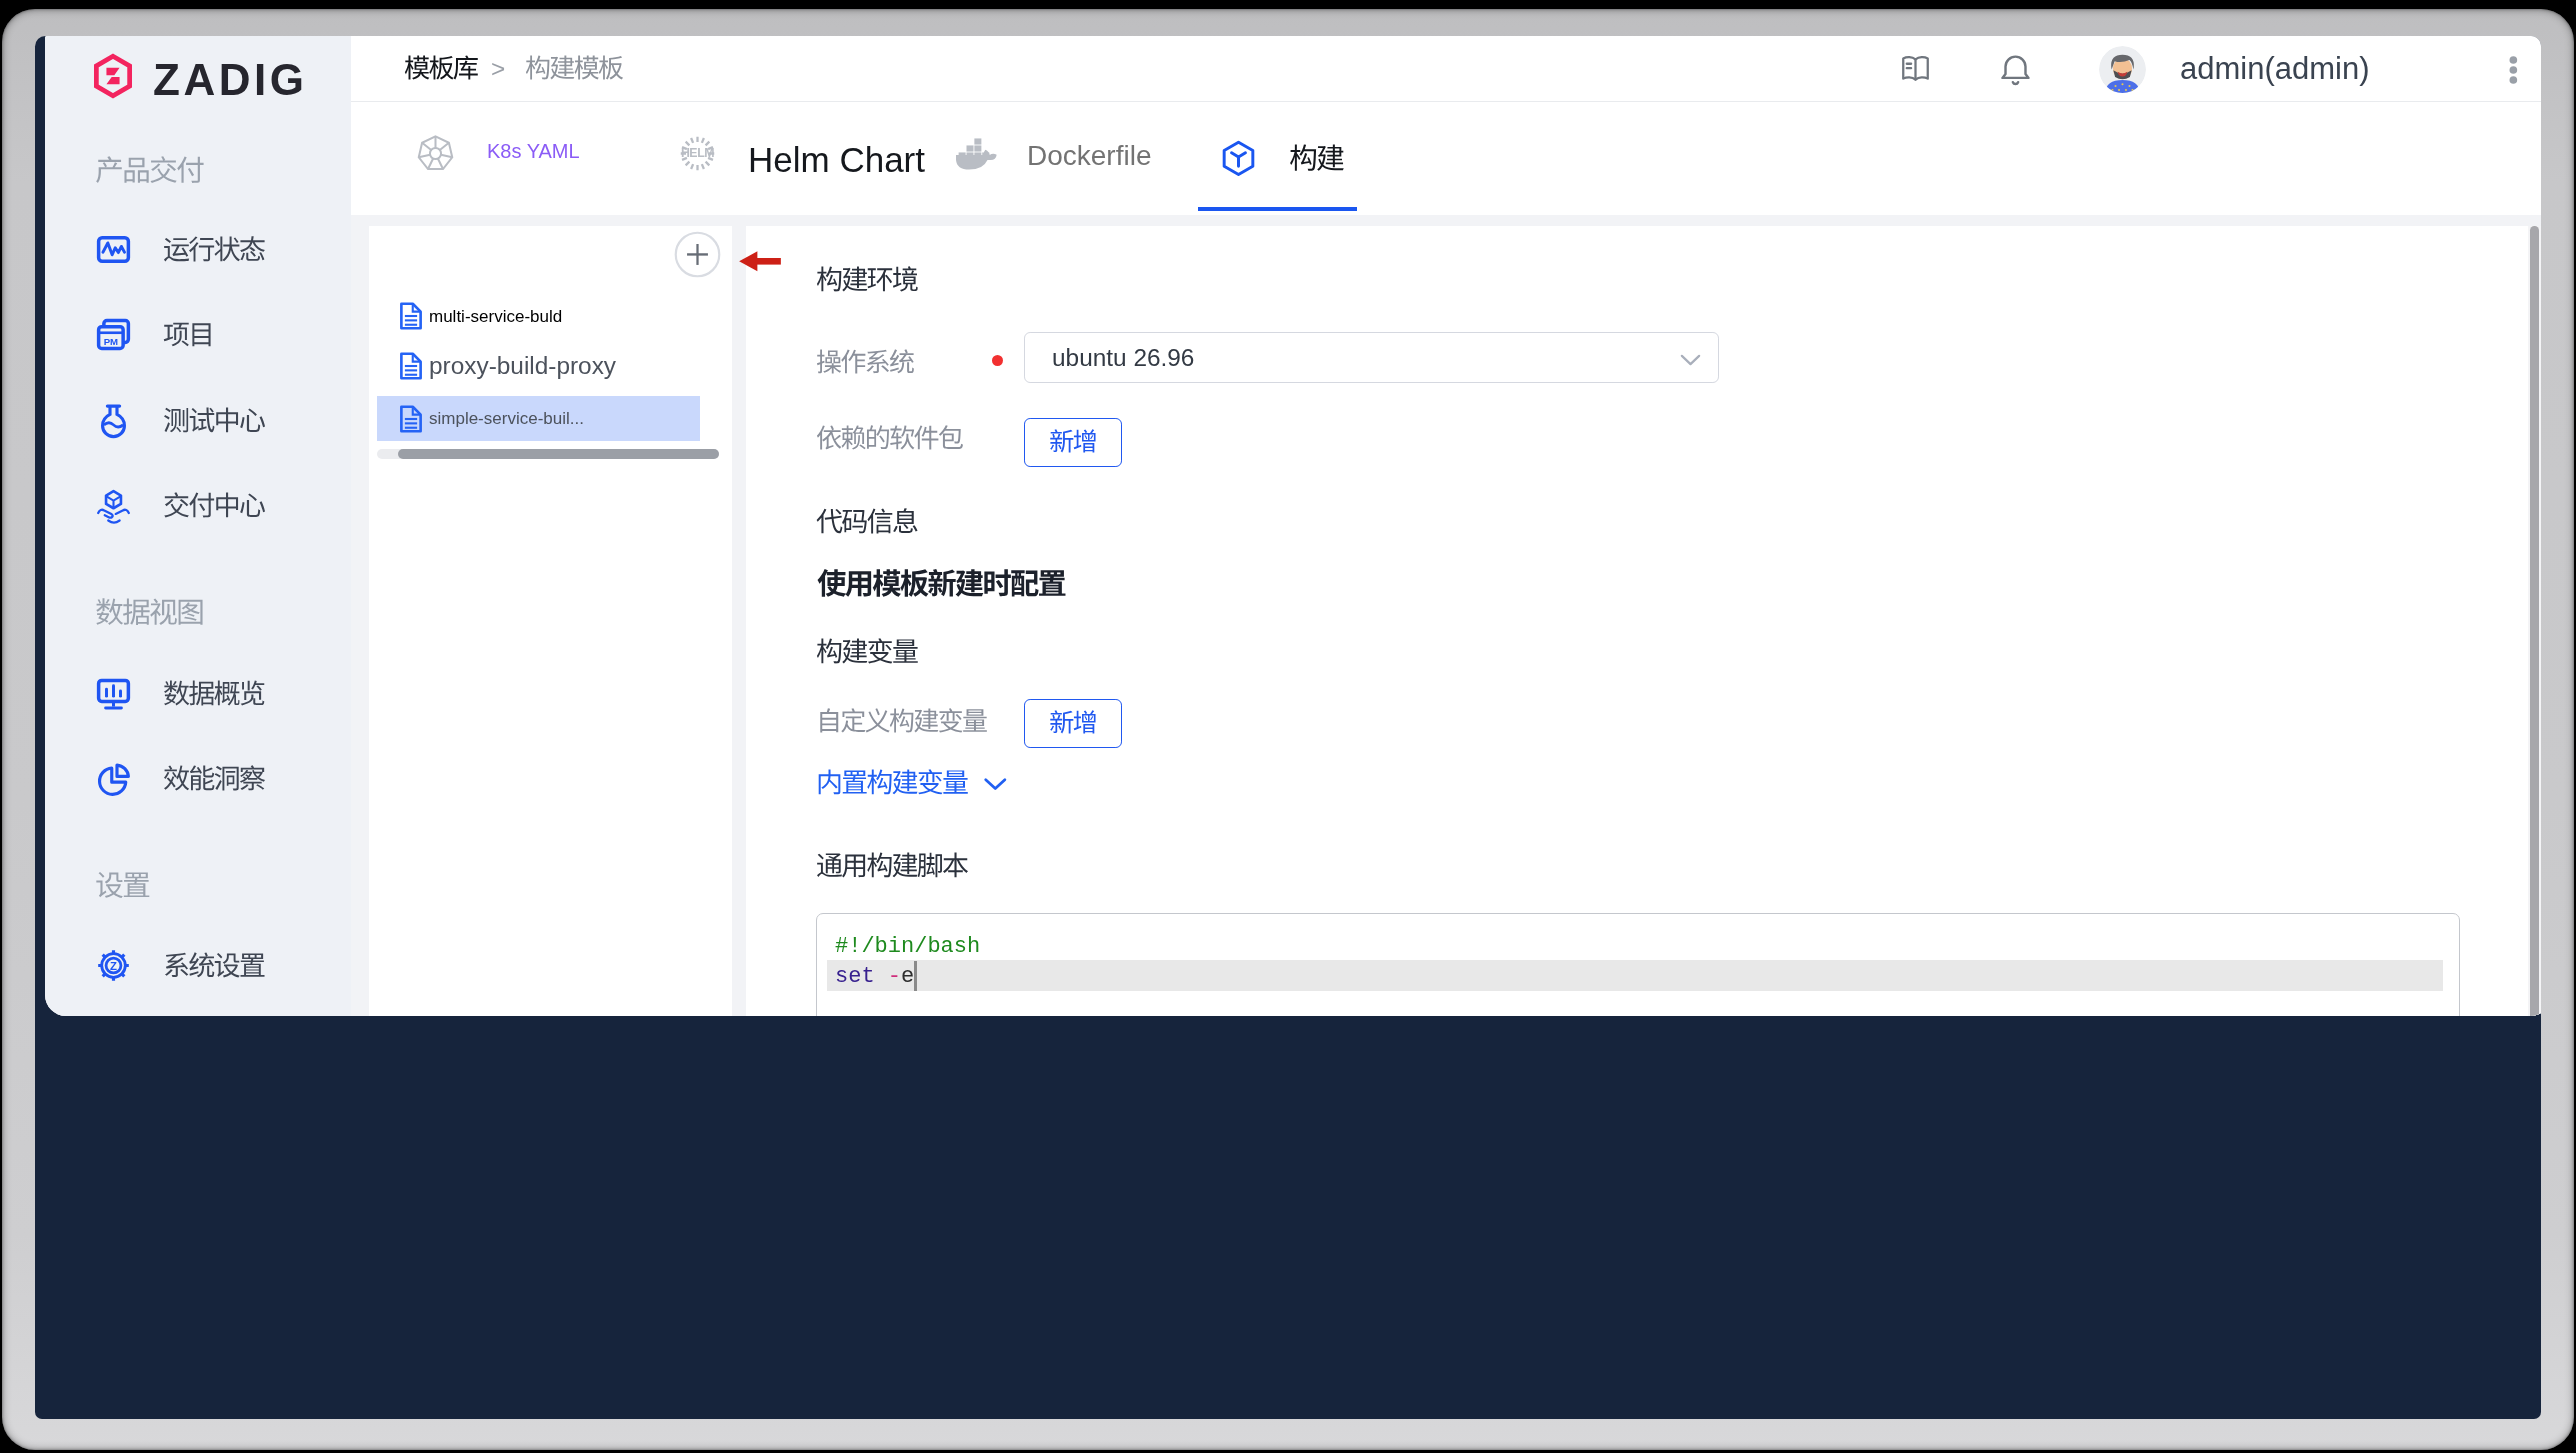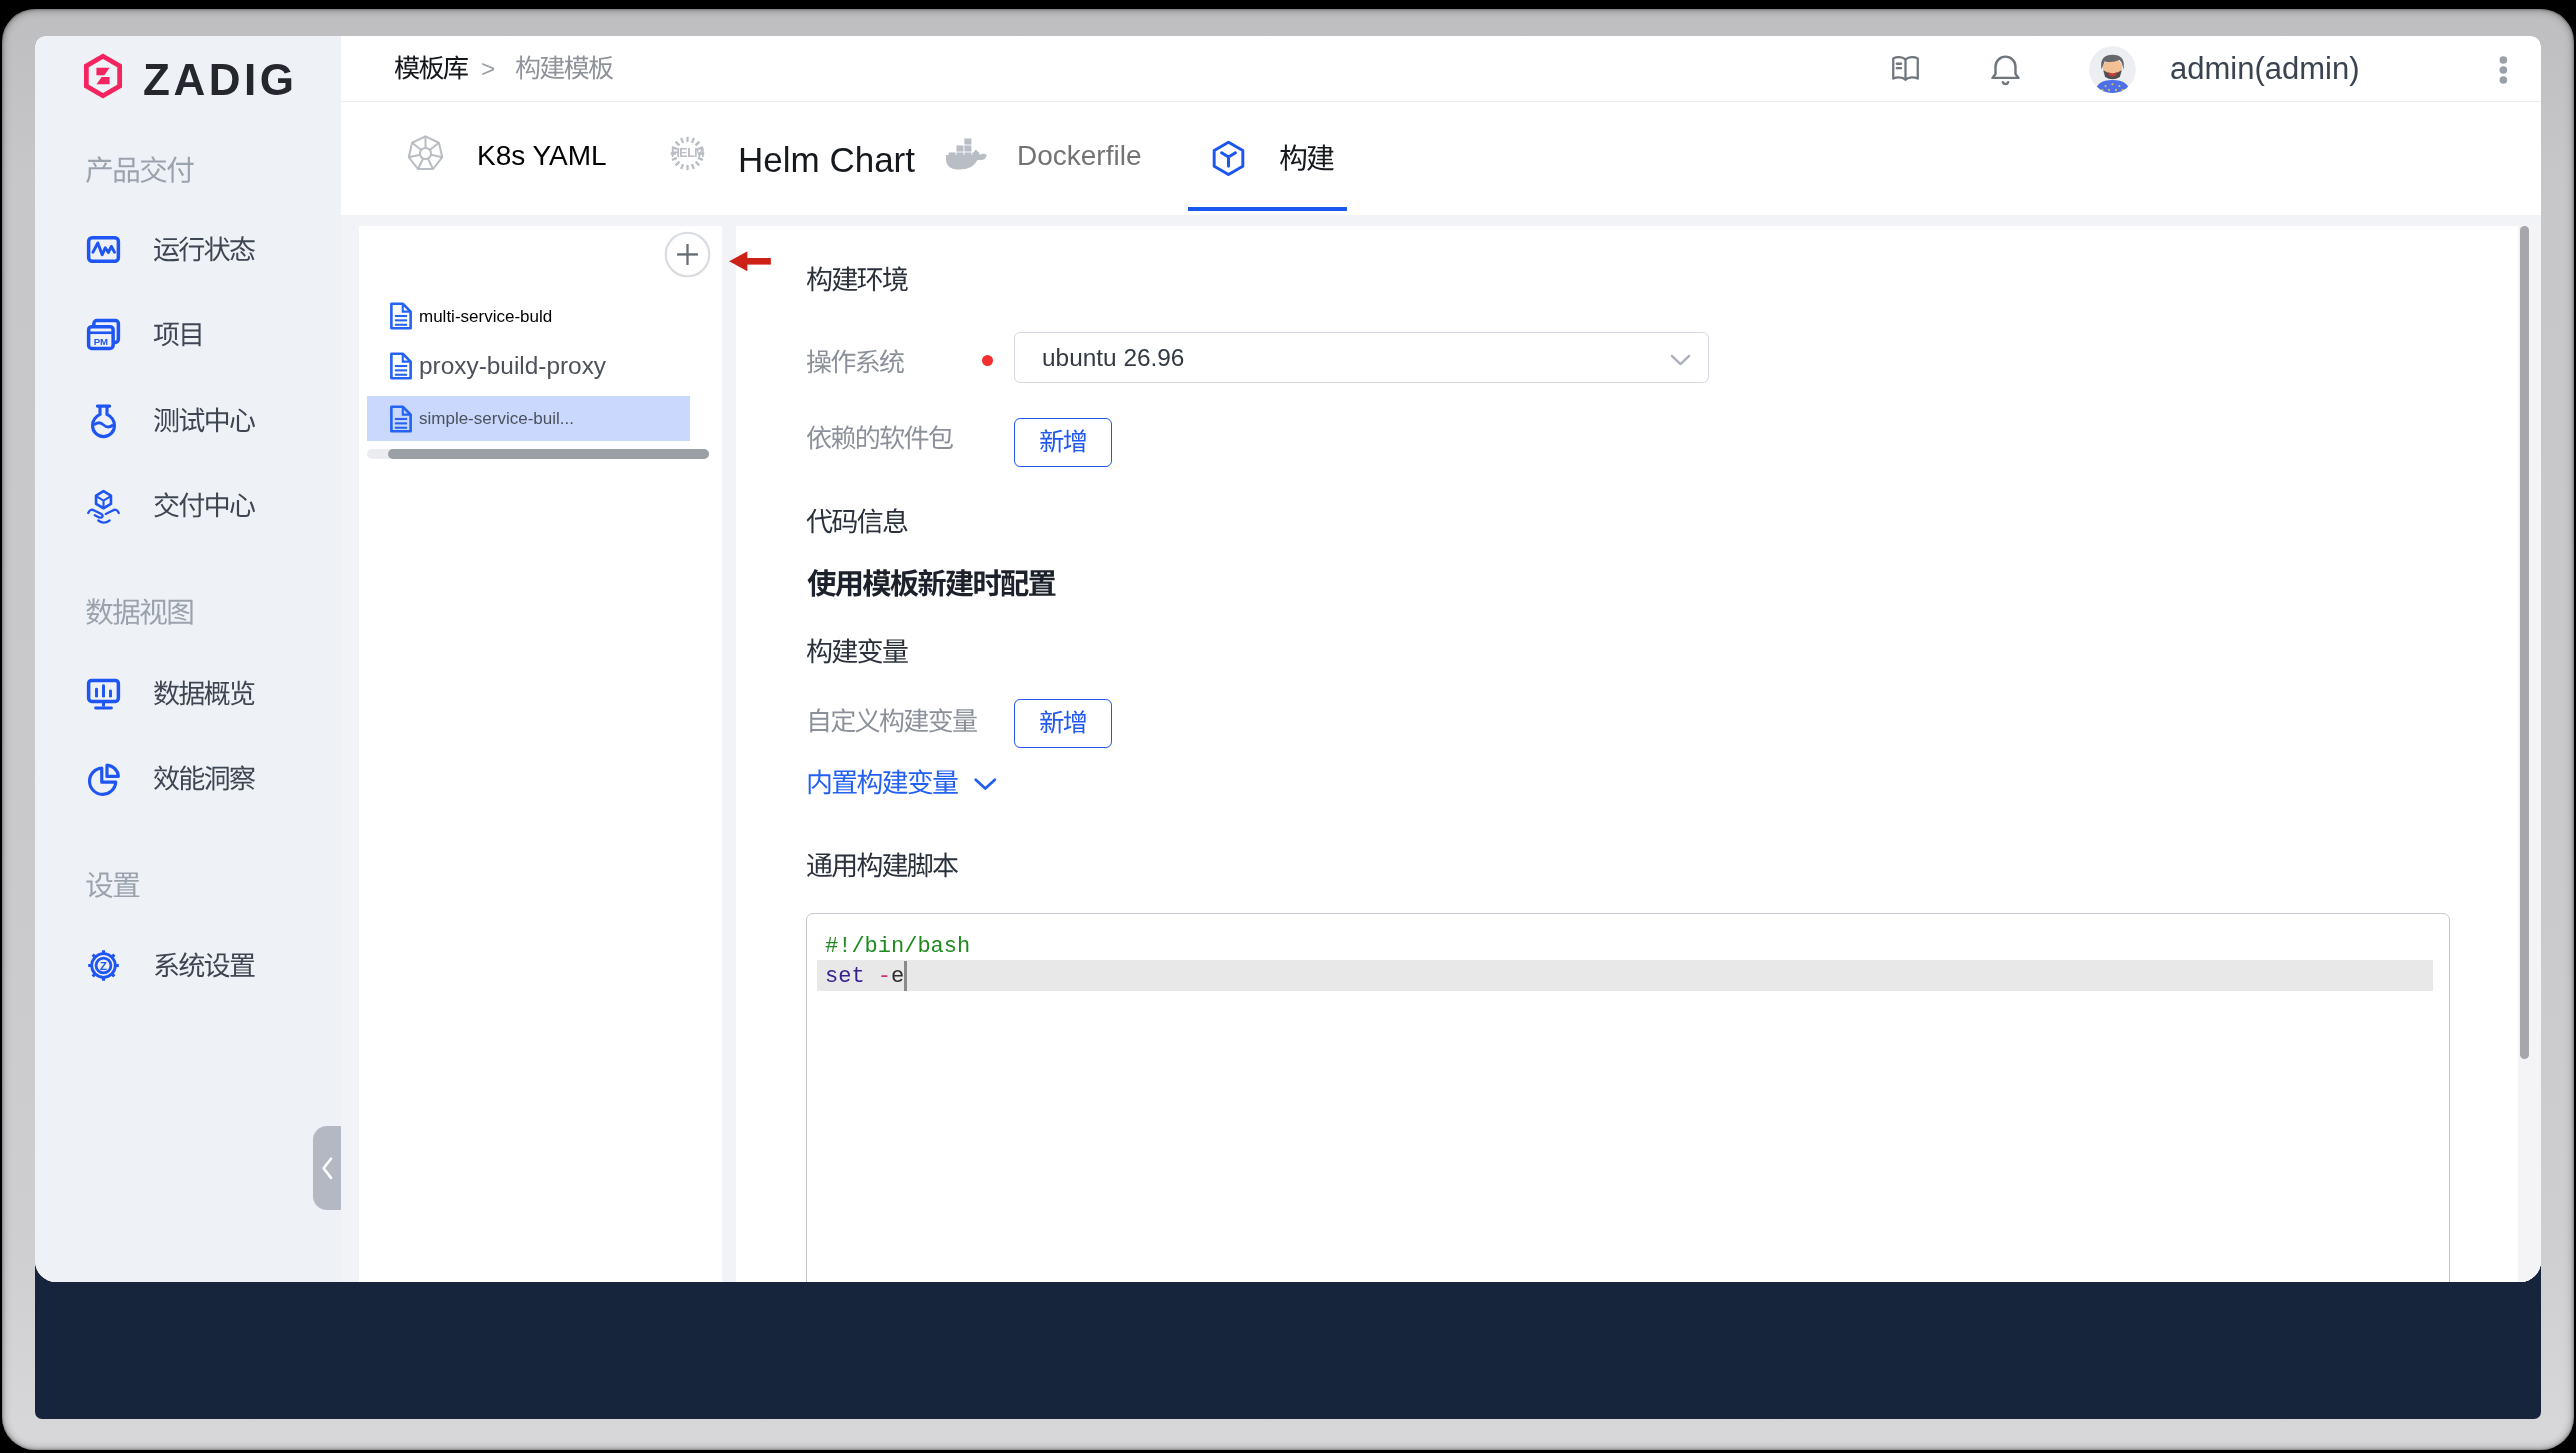--- a/index.html
+++ b/index.html
@@ -1,20 +1,20 @@
 <!DOCTYPE html>
 <html style="font-size:14px"><head><meta charset="utf-8">
 <style>
 *{margin:0;padding:0;box-sizing:border-box}
 body{width:2576px;height:1453px;background:#000;font-family:"Liberation Sans",sans-serif;position:relative;overflow:hidden}
 .abs{position:absolute}
 </style></head><body>
 <div class="abs" style="left:1.7px;top:8.7px;width:2572px;height:1441px;border-radius:33px;background:linear-gradient(180deg,#bebec0 0%,#c7c7c9 12%,#c9c9cb 55%,#cecED0 85%,#d8d8da 100%);box-shadow:inset 0 0 8.7px rgba(0,0,0,.42), inset 0 0 2.6px rgba(0,0,0,.45)"></div>
 <div class="abs" style="left:35px;top:36px;width:2506px;height:1383px;border-radius:10.4px 10.4px 7px 7px;background:#16243c;overflow:hidden">
-<div class="abs" style="left:0;top:0;width:2506px;height:1246px;border-radius:1.7px 1.7px 21px 21px;background:#f2f3f6;overflow:hidden">
+<div class="abs" style="left:10px;top:0;width:2506px;height:980px;border-radius:1.7px 1.7px 21px 21px;background:#f2f3f6;overflow:hidden">
 <div class="abs" style="left:0;top:0;width:306px;height:1383px;background:#eef1f6"></div>
 <div style="position:absolute;left:47px;top:18.3px;"><svg width="42" height="44" viewBox="0 0 48 50" style="overflow:visible;">
           <path d="M24,2.5 L43,13.5 v23 L24,47.5 L5,36.5 v-23 Z" fill="none" stroke="#f3245f" stroke-width="5.4" stroke-linejoin="miter"></path>
 <path d="M16.5,15.5 h15 l-6,8.5 h-9 z M31.5,34.5 h-15 l6,-8.5 h9 z" fill="#f3245f"></path>
         </svg></div>
 <div style="position:absolute;left:108px;top:44px;"><span style="font-size:44px;font-weight:bold;letter-spacing:3.5px;color:#26262e;line-height:0">ZADIG</span></div>
 <div style="position:absolute;left:50px;top:120px;"><svg width="110" height="30.5" viewBox="0 0 126 35" style="overflow:visible">
           <path transform="translate(0,28.2)" fill="#9aa2ad" d="M8.7 -20.2C9.8 -18.7 11 -16.7 11.5 -15.4L13.7 -16.4C13.2 -17.7 11.9 -19.7 10.8 -21.1ZM22.7 -20.9C22.1 -19.2 21 -16.9 20 -15.3H4.1V-10.8C4.1 -7.3 3.8 -2.4 1.2 1.2C1.7 1.5 2.8 2.4 3.2 2.9C6.1 -1 6.7 -6.8 6.7 -10.7V-12.9H30.6V-15.3H22.5C23.5 -16.7 24.5 -18.4 25.4 -20ZM14 -27.1C14.8 -26.1 15.6 -24.8 16 -23.8H3.6V-21.4H29.8V-23.8H18.9L19 -23.8C18.5 -24.9 17.5 -26.6 16.5 -27.8Z M41 -24H54.1V-17.7H41ZM38.6 -26.3V-15.3H56.7V-26.3ZM33.7 -11.8V2.6H36.1V0.9H43V2.3H45.5V-11.8ZM36.1 -1.6V-9.4H43V-1.6ZM49.1 -11.8V2.6H51.5V0.9H59V2.4H61.5V-11.8ZM51.5 -1.6V-9.4H59V-1.6Z M72.5 -19.7C70.5 -17.2 67.2 -14.6 64.3 -12.9C64.9 -12.5 65.8 -11.6 66.3 -11.1C69.1 -13 72.6 -15.9 74.9 -18.8ZM82.4 -18.3C85.5 -16.2 89.1 -13.1 90.8 -11L92.9 -12.6C91.1 -14.7 87.3 -17.7 84.3 -19.7ZM73.6 -13.9 71.4 -13.2C72.7 -10 74.5 -7.3 76.8 -5C73.3 -2.4 68.9 -0.7 63.6 0.5C64 1 64.8 2.1 65.1 2.7C70.4 1.4 75 -0.5 78.6 -3.4C82.1 -0.5 86.6 1.4 92 2.4C92.4 1.7 93.1 0.7 93.6 0.2C88.3 -0.7 83.9 -2.4 80.4 -5C82.8 -7.3 84.6 -10 86 -13.4L83.5 -14.1C82.4 -11.1 80.7 -8.6 78.6 -6.6C76.4 -8.6 74.8 -11.1 73.6 -13.9ZM75.8 -27.2C76.6 -26 77.5 -24.3 78 -23.1H64.2V-20.7H92.7V-23.1H79.1L80.5 -23.7C80.1 -24.9 79 -26.7 78.1 -28Z M106.5 -13.4C108.1 -10.8 110.3 -7.2 111.3 -5.1L113.6 -6.4C112.5 -8.4 110.3 -11.8 108.6 -14.4ZM117.8 -27.3V-20.4H104.4V-17.9H117.8V-0.8C117.8 0 117.5 0.2 116.7 0.3C115.9 0.3 113.2 0.3 110.4 0.2C110.8 0.9 111.2 2 111.4 2.7C115 2.7 117.2 2.7 118.5 2.3C119.8 1.9 120.3 1.2 120.3 -0.8V-17.9H124.5V-20.4H120.3V-27.3ZM102.7 -27.5C100.8 -22.4 97.6 -17.3 94.2 -14.1C94.7 -13.5 95.5 -12.2 95.8 -11.6C96.9 -12.8 98 -14.2 99.1 -15.6V2.6H101.6V-19.5C103 -21.8 104.2 -24.3 105.1 -26.8Z"></path>
         </svg></div>
 <div style="position:absolute;left:51px;top:196px;"><svg width="35" height="35" viewBox="0 0 40 40" style="overflow:visible;">
@@ -147,21 +147,21 @@
             <circle cx="21" cy="21" r="6.3"></circle>
             <line x1="21.0" y1="14.7" x2="21.0" y2="1.5"></line>
             <line x1="25.9" y1="17.1" x2="36.2" y2="8.8"></line>
             <line x1="27.1" y1="22.4" x2="40.0" y2="25.3"></line>
             <line x1="23.7" y1="26.7" x2="29.5" y2="38.6"></line>
             <line x1="18.3" y1="26.7" x2="12.5" y2="38.6"></line>
             <line x1="14.9" y1="22.4" x2="2.0" y2="25.3"></line>
             <line x1="16.1" y1="17.1" x2="5.8" y2="8.8"></line>
           </g>
         </svg></div>
-<div style="position:absolute;left:442px;top:104px;"><span style="font-size:28px;color:#000000">K8s YAML</span></div>
+<div style="position:absolute;left:442px;top:104px;"><span style="font-size:20px;color:#8b5cf6">K8s YAML</span></div>
 <div style="position:absolute;left:634px;top:99px;"><svg width="37" height="37" viewBox="0 0 42 42" style="overflow:visible;">
           <g stroke="#b9bdc4" stroke-width="2.6">
             <line x1="34.0" y1="21.0" x2="40.0" y2="21.0"></line>
             <line x1="33.010433922646726" y1="25.974884620746167" x2="38.55371111771445" y2="28.270985214936708"></line>
             <line x1="30.19238815542512" y1="30.192388155425117" x2="34.435028842544405" y2="34.4350288425444"></line>
             <line x1="25.974884620746167" y1="33.010433922646726" x2="28.270985214936708" y2="38.55371111771445"></line>
             <line x1="21.0" y1="34.0" x2="21.0" y2="40.0"></line>
             <line x1="16.025115379253833" y1="33.010433922646726" x2="13.729014785063296" y2="38.55371111771445"></line>
             <line x1="11.807611844574883" y1="30.19238815542512" x2="7.564971157455599" y2="34.435028842544405"></line>
             <line x1="8.989566077353272" y1="25.974884620746167" x2="3.4462888822855504" y2="28.270985214936708"></line>

